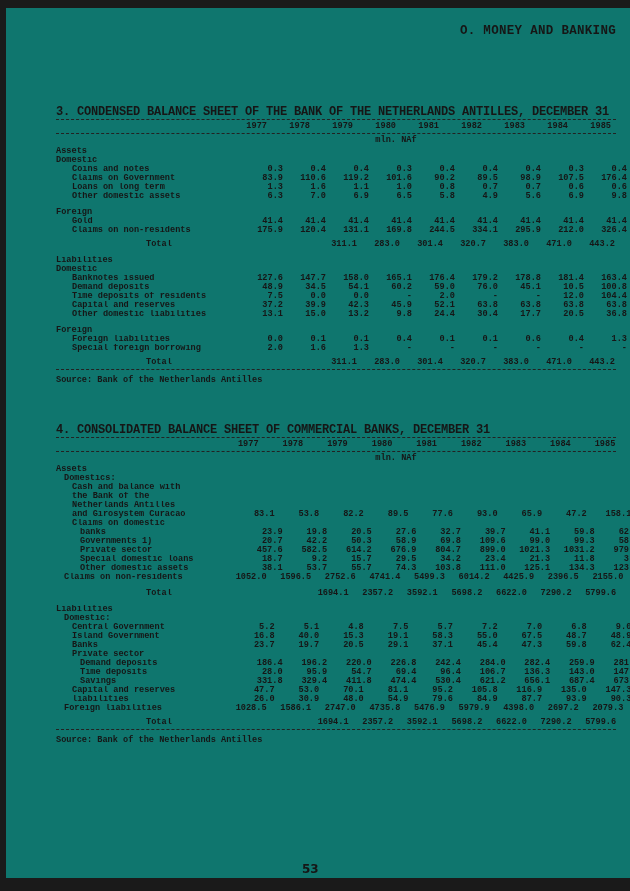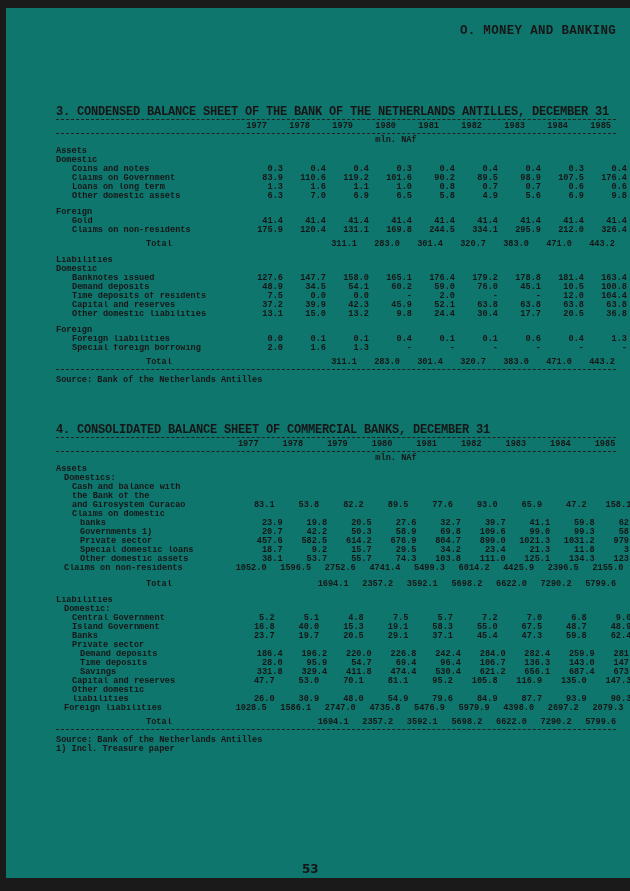--- a/index.html
+++ b/index.html
@@ -98,20 +98,21 @@
     <div class="tbl-title">4. CONSOLIDATED BALANCE SHEET OF COMMERCIAL BANKS, DECEMBER 31</div>
     <div class="dash"></div>
     <div class="row hdr" id="t4-hdr"><span class="lbl"></span><span class="v">1977</span><span class="v">1978</span><span class="v">1979</span><span class="v">1980</span><span class="v">1981</span><span class="v">1982</span><span class="v">1983</span><span class="v">1984</span><span class="v">1985</span></div>
     <div class="dash"></div>
     <div class="unit">mln. NAf</div>
     <div class="row bold"><span class="lbl">Assets</span></div>
     <div class="row bold"><span class="lbl indent1">Domestics:</span></div>
     <div id="t4-cash">
         <div class="row bold"><span class="lbl indent2">Cash and balance with</span></div>
         <div class="row bold"><span class="lbl indent2">the Bank of the</span></div>
+        <div class="row bold"><span class="lbl indent2">Netherlands Antilles</span></div>
         <div class="row bold"><span class="lbl indent2">and Girosystem Curacao</span><span class="v">83.1</span><span class="v">53.8</span><span class="v">82.2</span><span class="v">89.5</span><span class="v">77.6</span><span class="v">93.0</span><span class="v">65.9</span><span class="v">47.2</span><span class="v">158.1</span></div>
       </div>
     <div class="row bold"><span class="lbl indent2">Claims on domestic</span></div>
     <div>
         <div class="row bold"><span class="lbl indent3">banks</span><span class="v">23.9</span><span class="v">19.8</span><span class="v">20.5</span><span class="v">27.6</span><span class="v">32.7</span><span class="v">39.7</span><span class="v">41.1</span><span class="v">59.8</span><span class="v">62.4</span></div>
         <div class="row bold"><span class="lbl indent3">Governments 1)</span><span class="v">20.7</span><span class="v">42.2</span><span class="v">50.3</span><span class="v">58.9</span><span class="v">69.8</span><span class="v">109.6</span><span class="v">99.0</span><span class="v">99.3</span><span class="v">58.5</span></div>
         <div class="row bold"><span class="lbl indent3">Private sector</span><span class="v">457.6</span><span class="v">582.5</span><span class="v">614.2</span><span class="v">676.9</span><span class="v">804.7</span><span class="v">899.0</span><span class="v">1021.3</span><span class="v">1031.2</span><span class="v">979.1</span></div>
         <div class="row bold"><span class="lbl indent3">Special domestic loans</span><span class="v">18.7</span><span class="v">9.2</span><span class="v">15.7</span><span class="v">29.5</span><span class="v">34.2</span><span class="v">23.4</span><span class="v">21.3</span><span class="v">11.8</span><span class="v">3.2</span></div>
         <div class="row bold"><span class="lbl indent3">Other domestic assets</span><span class="v">38.1</span><span class="v">53.7</span><span class="v">55.7</span><span class="v">74.3</span><span class="v">103.8</span><span class="v">111.0</span><span class="v">125.1</span><span class="v">134.3</span><span class="v">123.7</span></div>
       </div>
@@ -132,30 +133,28 @@
       </div>
     <div class="row bold"><span class="lbl indent2">Private sector</span></div>
     <div>
         <div class="row bold"><span class="lbl indent3">Demand deposits</span><span class="v">186.4</span><span class="v">196.2</span><span class="v">220.0</span><span class="v">226.8</span><span class="v">242.4</span><span class="v">284.0</span><span class="v">282.4</span><span class="v">259.9</span><span class="v">281.6</span></div>
         <div class="row bold"><span class="lbl indent3">Time deposits</span><span class="v">28.0</span><span class="v">95.9</span><span class="v">54.7</span><span class="v">69.4</span><span class="v">96.4</span><span class="v">106.7</span><span class="v">136.3</span><span class="v">143.0</span><span class="v">147.7</span></div>
         <div class="row bold"><span class="lbl indent3">Savings</span><span class="v">331.8</span><span class="v">329.4</span><span class="v">411.8</span><span class="v">474.4</span><span class="v">530.4</span><span class="v">621.2</span><span class="v">656.1</span><span class="v">687.4</span><span class="v">673.3</span></div>
       </div>
     <div>
         <div class="row bold"><span class="lbl indent2">Capital and reserves</span><span class="v">47.7</span><span class="v">53.0</span><span class="v">70.1</span><span class="v">81.1</span><span class="v">95.2</span><span class="v">105.8</span><span class="v">116.9</span><span class="v">135.0</span><span class="v">147.3</span></div>
       </div>
-    <div class="row bold"><span class="lbl indent2">Other domestic</span></div>
     <div>
         <div class="row bold"><span class="lbl indent2">liabilities</span><span class="v">26.0</span><span class="v">30.9</span><span class="v">48.0</span><span class="v">54.9</span><span class="v">79.6</span><span class="v">84.9</span><span class="v">87.7</span><span class="v">93.9</span><span class="v">90.3</span></div>
       </div>
     <div>
         <div class="row bold"><span class="lbl indent1">Foreign liabilities</span><span class="v">1028.5</span><span class="v">1586.1</span><span class="v">2747.0</span><span class="v">4735.8</span><span class="v">5476.9</span><span class="v">5979.9</span><span class="v">4398.0</span><span class="v">2697.2</span><span class="v">2079.3</span></div>
       </div>
     <div class="gap2"></div>
     <div>
         <div class="row bold total"><span class="lbl">Total</span><span class="v">1694.1</span><span class="v">2357.2</span><span class="v">3592.1</span><span class="v">5698.2</span><span class="v">6622.0</span><span class="v">7290.2</span><span class="v">5799.6</span><span class="v">3780.2</span></div>
       </div>
     <div class="dash"></div>
     <div class="source">Source: Bank of the Netherlands Antilles</div>
-    <div class="foot">1) Incl. Treasure paper</div>
   </div>
 
   <div class="pagenum">53</div>
 </div>
 
 </body></html>

